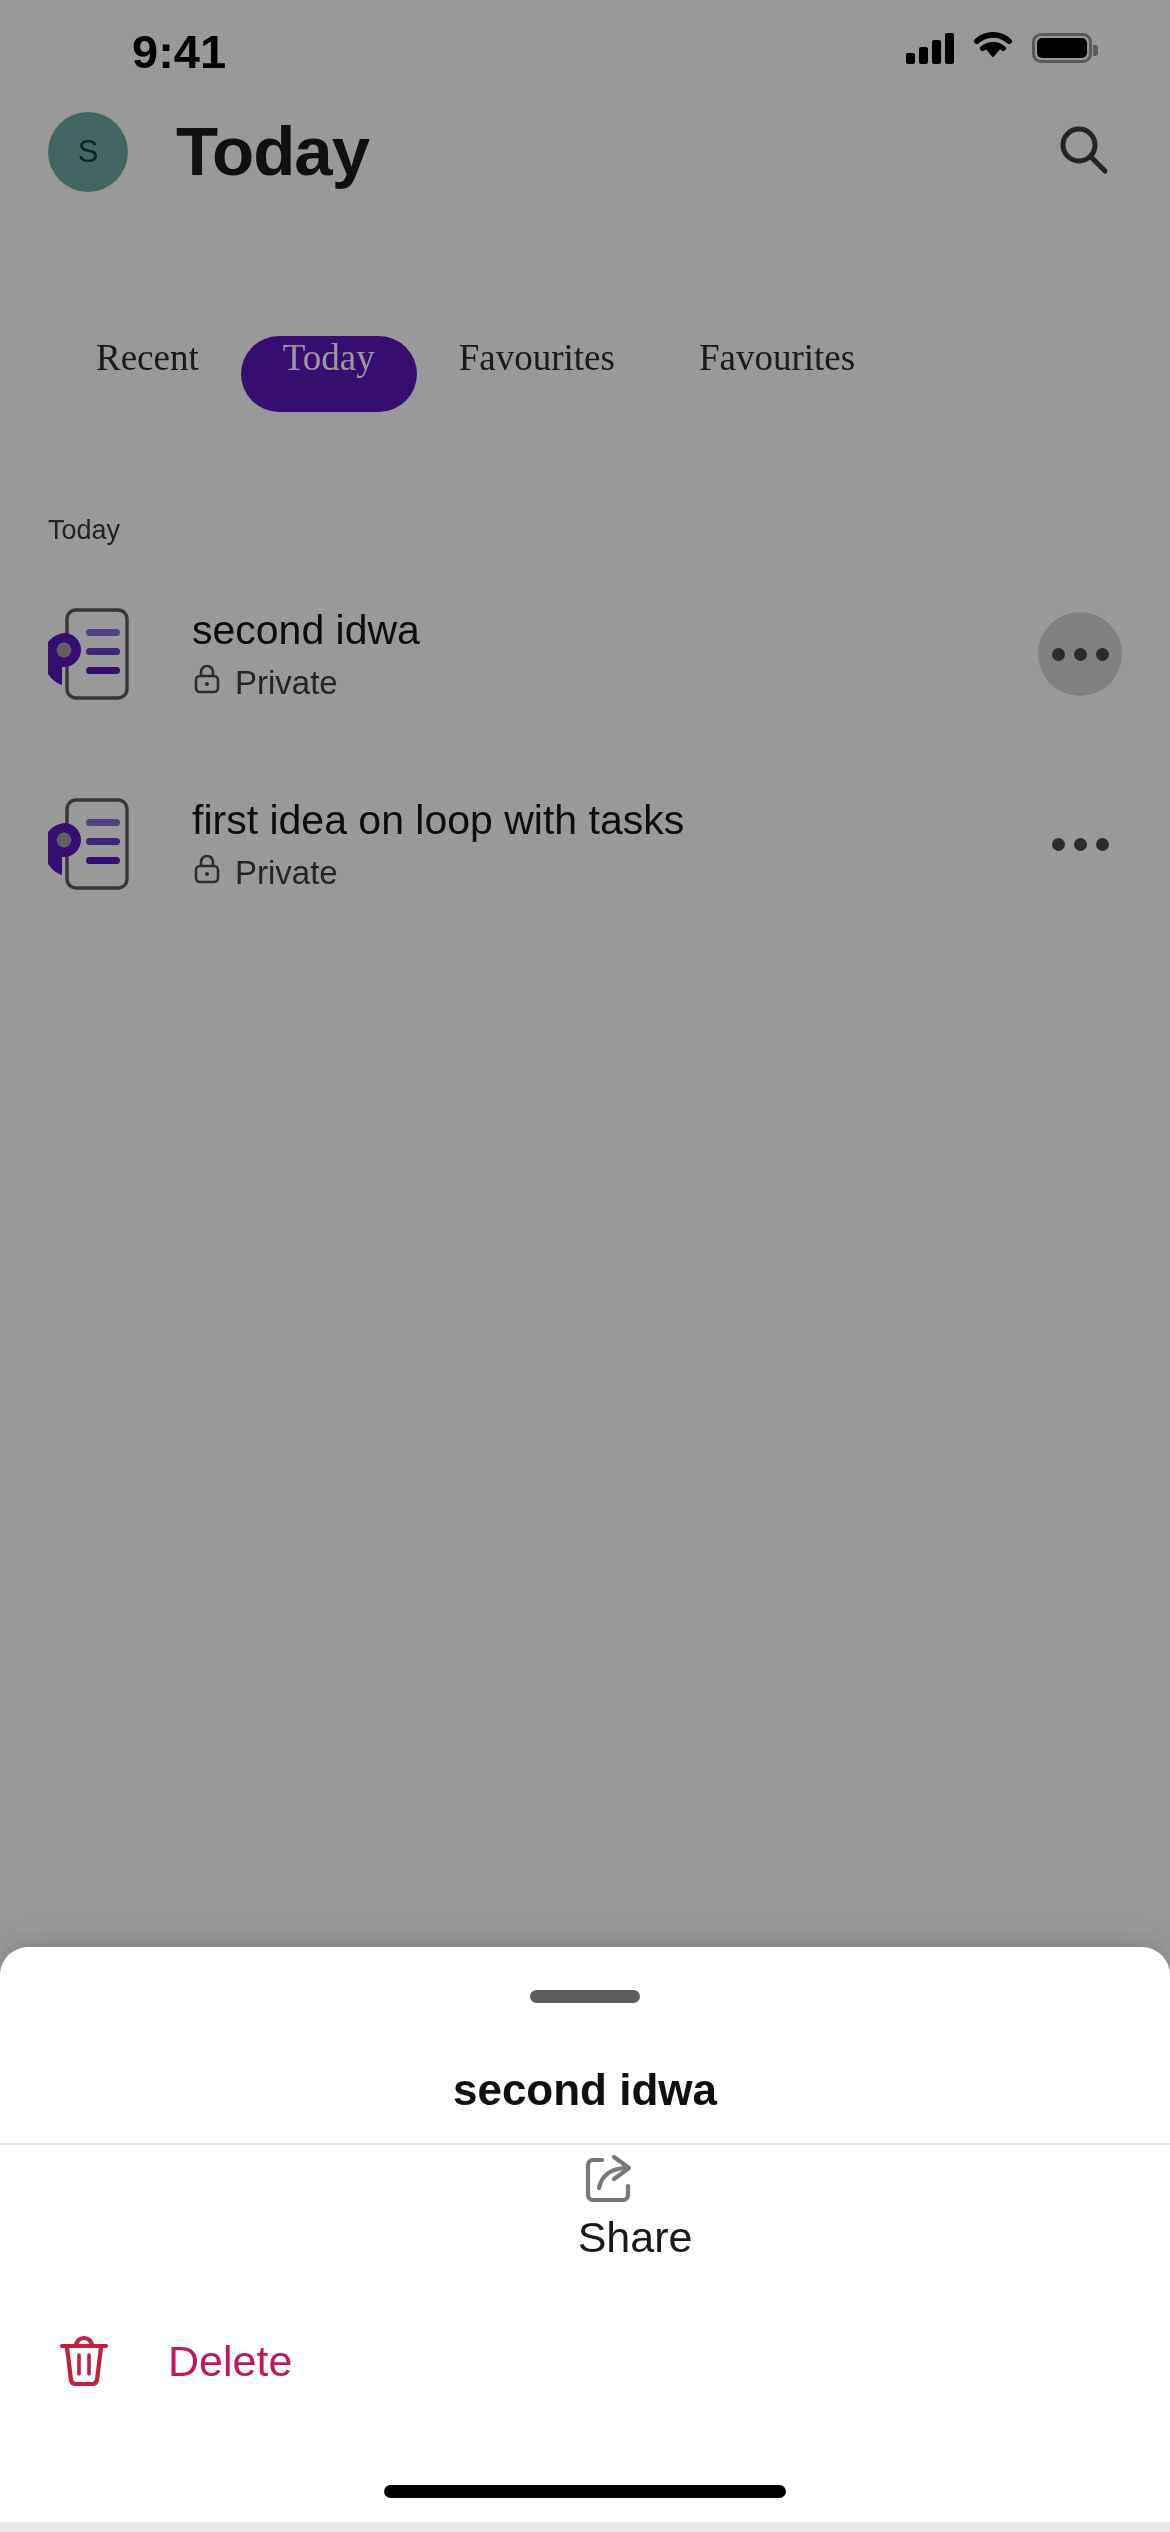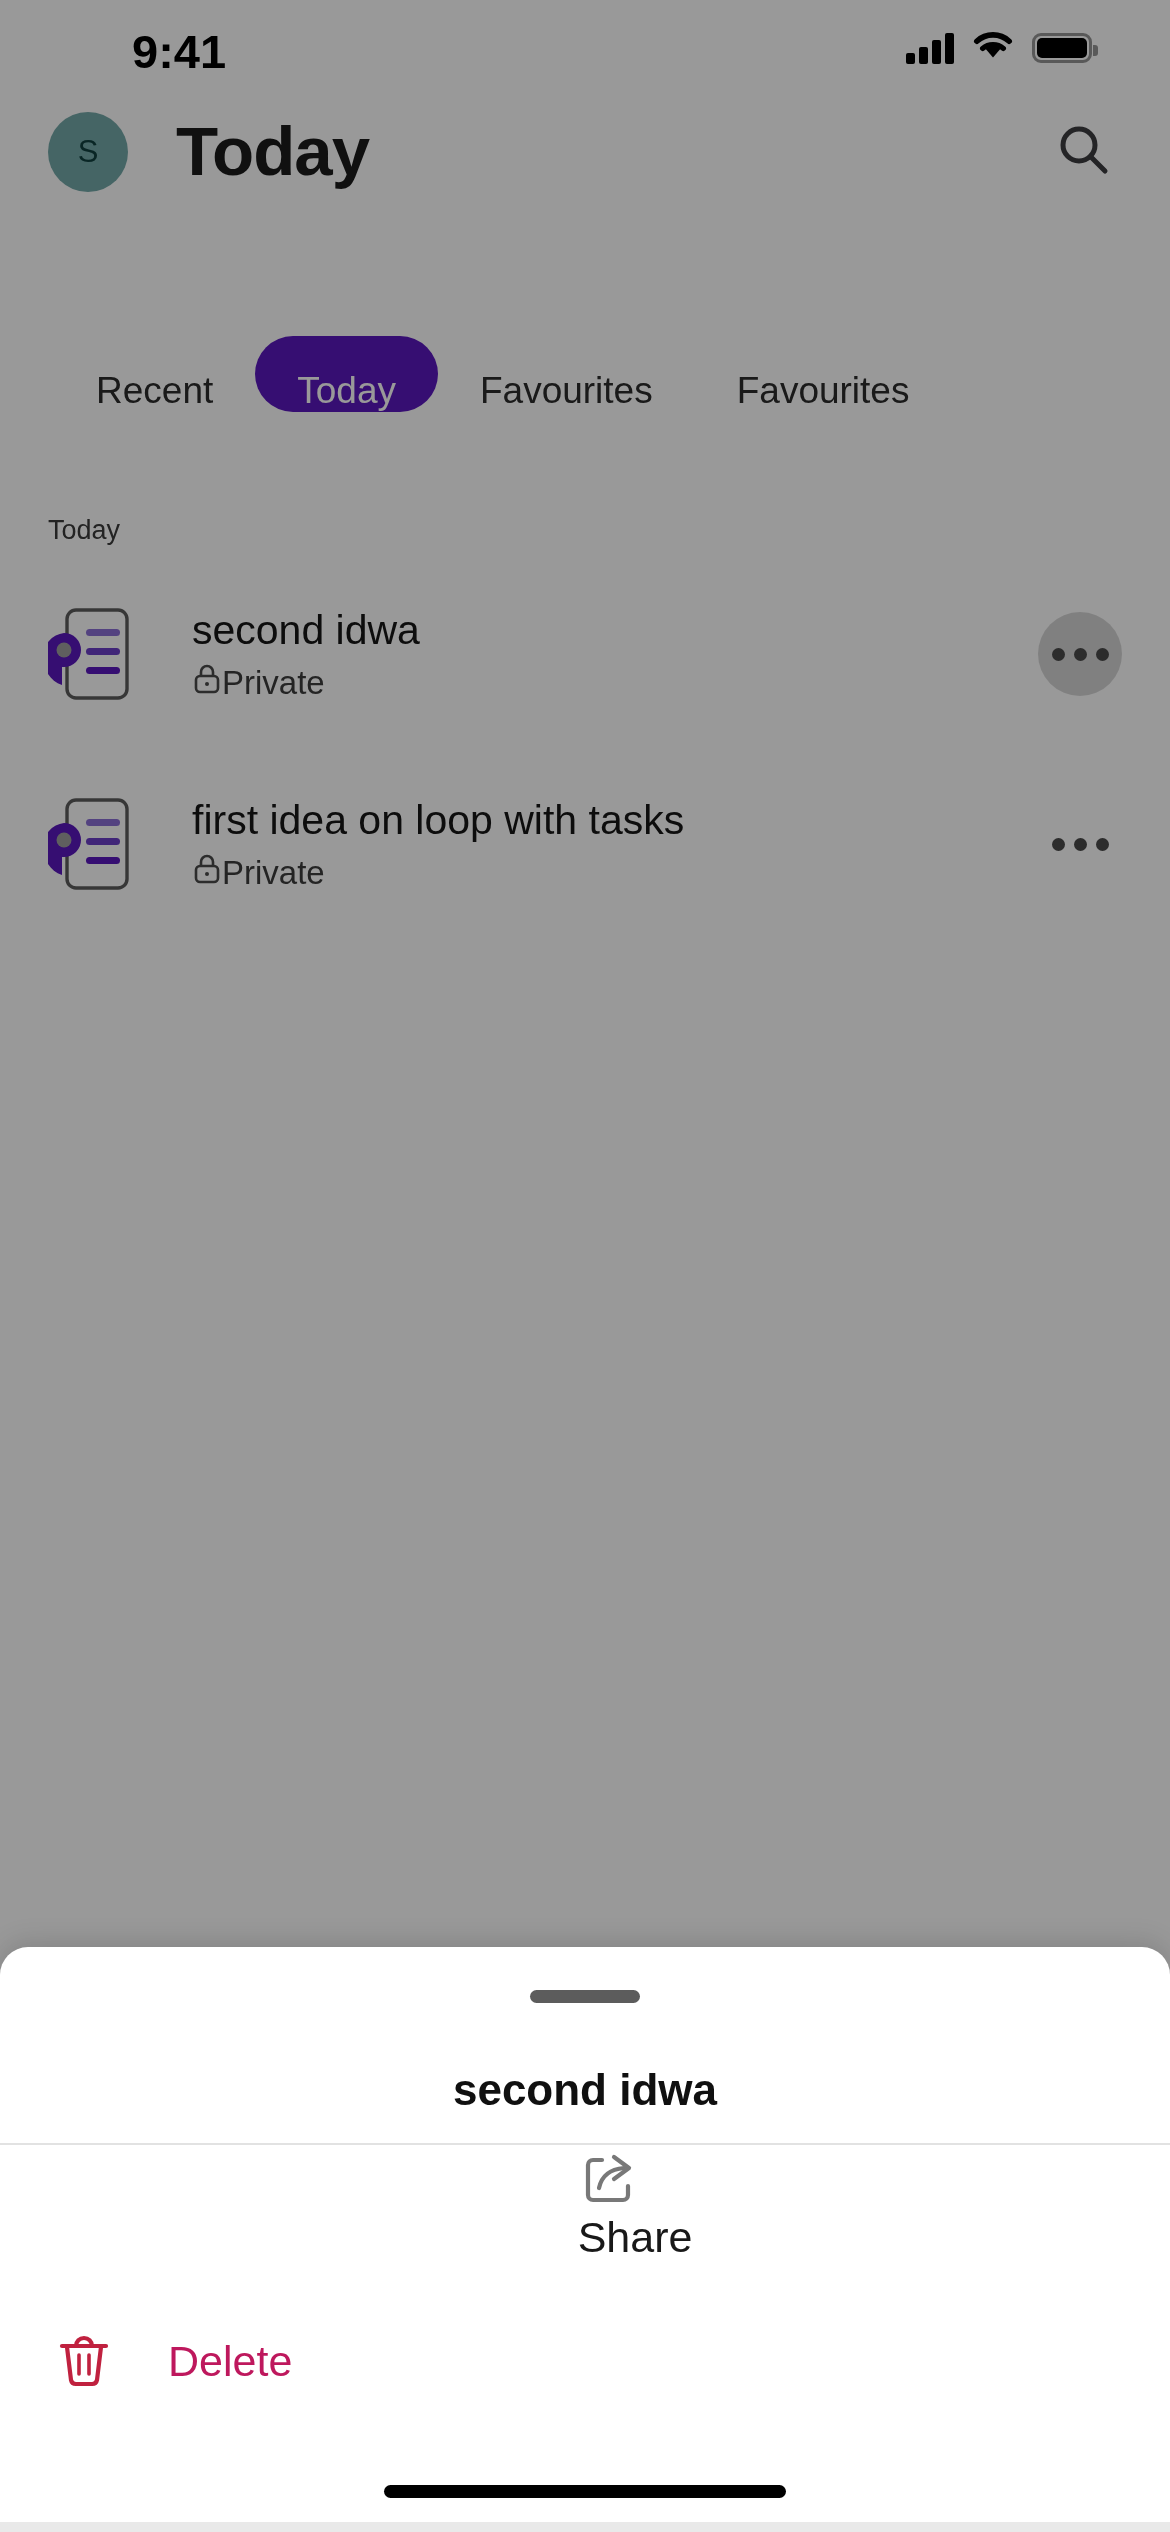--- a/index.html
+++ b/index.html
@@ -148,23 +148,24 @@
     display: flex;
     align-items: center;
     padding: 0 6px;
     white-space: nowrap;
   }
   .tab-chip {
     height: 76px;
     padding: 0 42px;
     border-radius: 38px;
     display: flex;
-    align-items: flex-end;
+    align-items: flex-start;
     font-size: 37px;
     color: #2c2c2c;
+    font-family: Liberation Serif, serif;
   }
   .tab-chip.selected {
     background: #5B18BE;
     color: #ffffff;
   }
   #tab-fade {
     position: absolute;
     right: 0; top: 0;
     width: 130px; height: 88px;
     pointer-events: none;
@@ -205,21 +206,21 @@
   .file-name {
     font-size: 41px;
     color: #161616;
     line-height: 50px;
     white-space: nowrap;
   }
   .file-meta {
     margin-top: 8px;
     display: flex;
     align-items: center;
-    gap: 0;
+    gap: 13px;
     font-size: 33px;
     color: #3d3d3d;
   }
   .more-btn {
     width: 84px; height: 84px;
     border-radius: 50%;
     display: flex;
     align-items: center;
     justify-content: center;
     gap: 9px;

